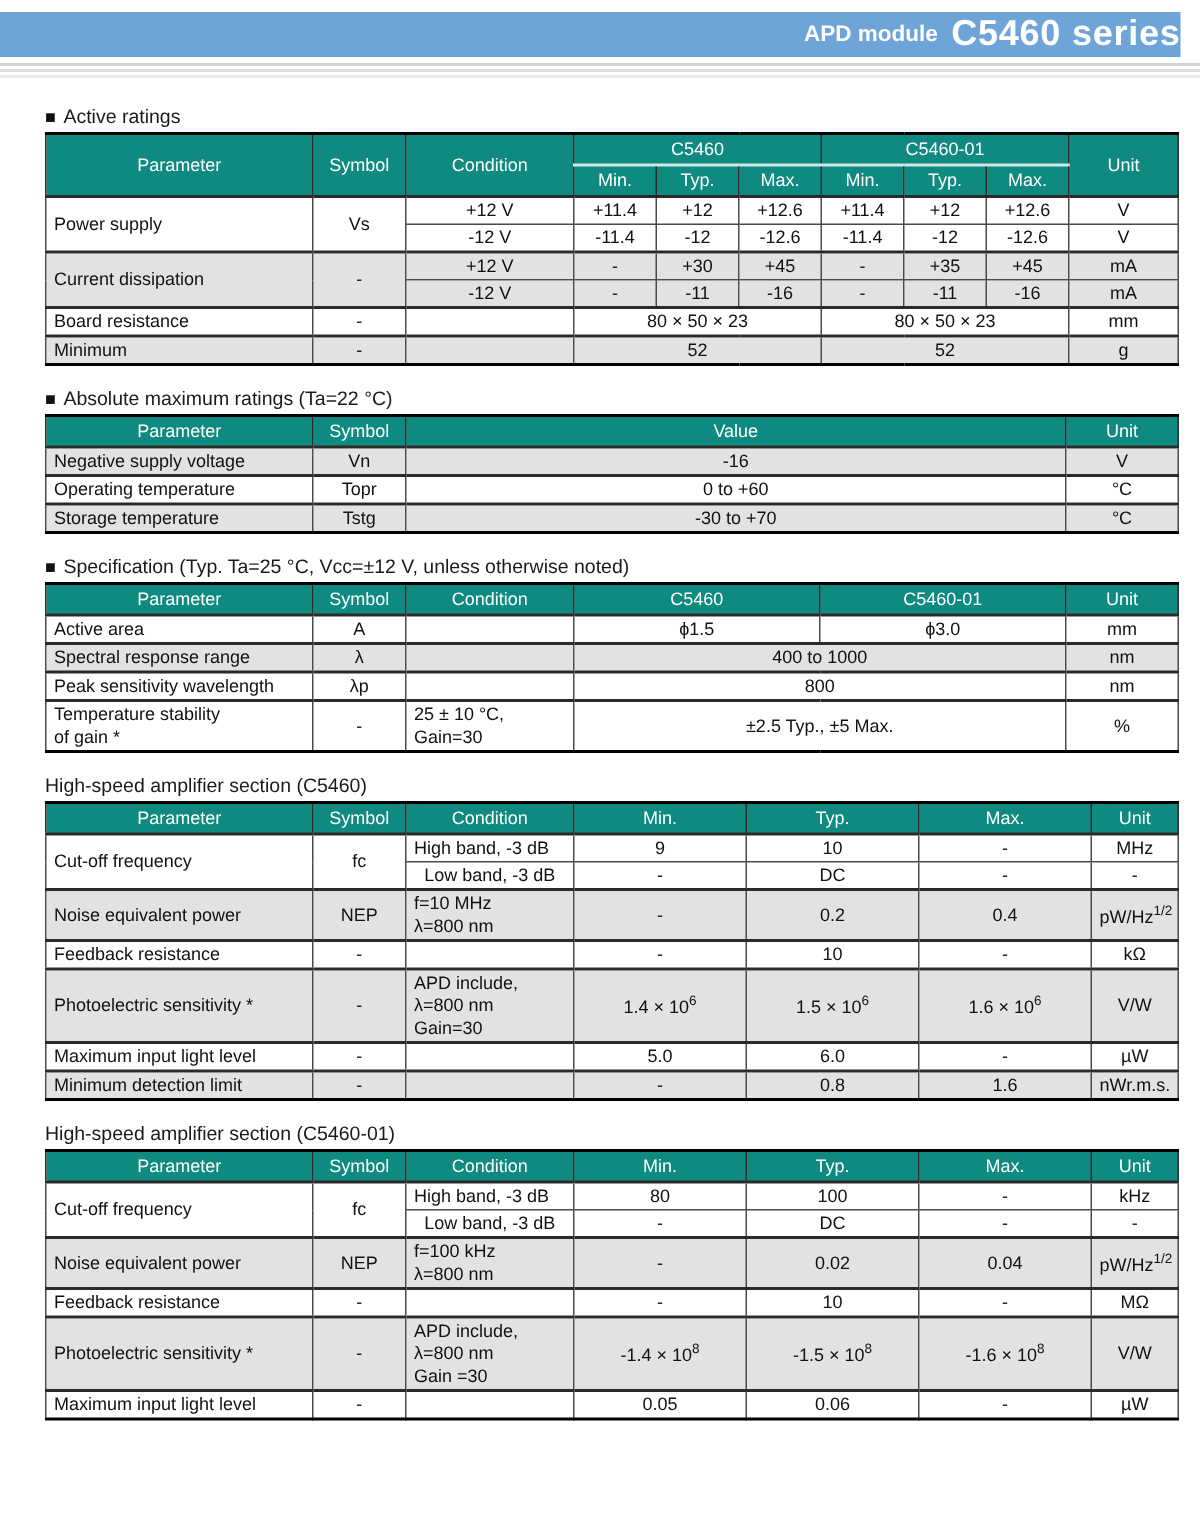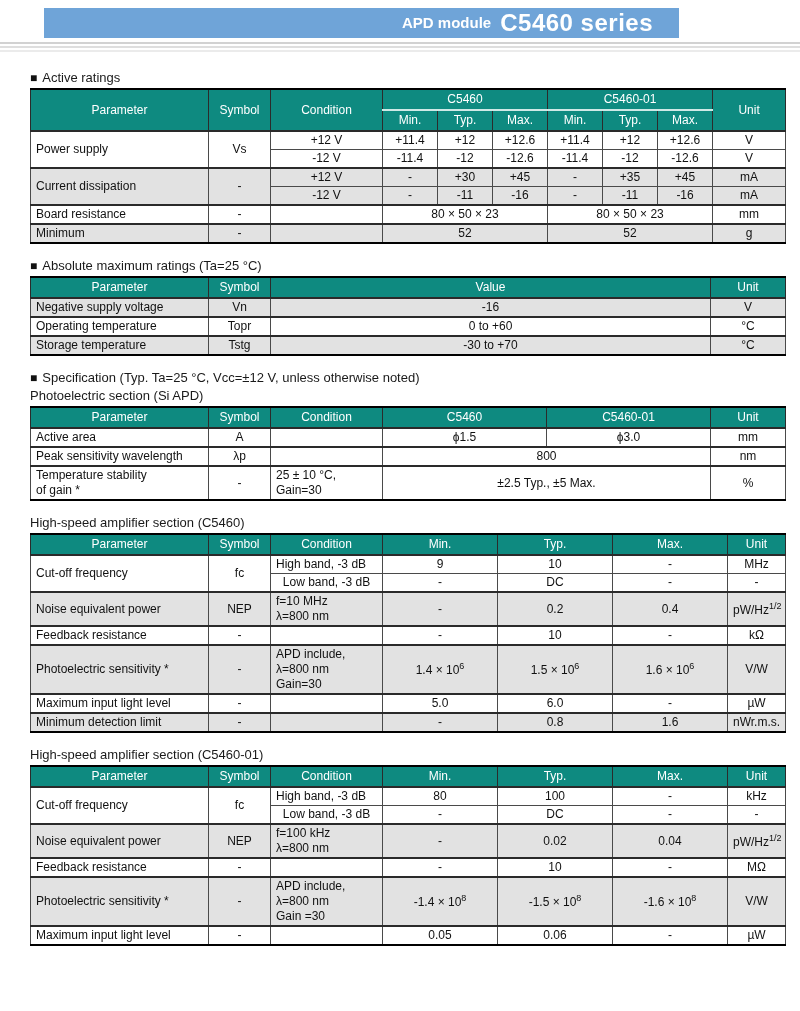--- a/index.html
+++ b/index.html
@@ -2,24 +2,24 @@
 <html style="--banner-blue: #6fa4d8; --teal: #0e8a80; --row-gray: #e2e2e2;"><head>
 <meta charset="utf-8">
 <style>
   html, body { margin: 0; padding: 0; background: #fff; }
   body {
     width: 800px; min-height: 1011px;
     font-family: "Liberation Sans", "DejaVu Sans", sans-serif;
     color: #111;
   }
   .banner {
-    margin-top: 8px; width: 635px; height: 30px; line-height: 30px;
+    margin-top: 8px; width: 787px; height: 30px; line-height: 30px;
     background: var(--banner-blue, #6fa4d8);
-    text-align: right; padding-right: 26px; box-sizing: border-box;
-    color: #fff; font-weight: bold; white-space: nowrap; margin-left: 44px;
+    text-align: right; padding-right: 0; box-sizing: border-box;
+    color: #fff; font-weight: bold; white-space: nowrap;
   }
   .b-small { font-size: 15px; margin-right: 9px; vertical-align: 3px; }
   .b-large { font-size: 24px; letter-spacing: 0.5px; }
   .rules { margin-top: 4px; }
   .rule { height: 2px; margin-bottom: 2px; }
   .r1 { background: #d2d2d2; }
   .r2 { background: #dedede; }
   .r3 { background: #ebebeb; }
   .content { padding: 10px 15px 0 30px; }
   .sec-title { font-size: 13px; margin: 14px 0 3px 0; color: #1a1a1a; }
@@ -154,21 +154,21 @@
             <td>-</td>
             <td></td>
             <td colspan="3">52</td>
             <td colspan="3">52</td>
             <td>g</td>
           </tr>
         </tbody>
       </table>
     </section>
     <section class="sec">
-      <div class="sec-title"><span class="bullet">■</span><span>Absolute maximum ratings (Ta=25 °C)</span></div>
+      <div class="sec-title"><span class="bullet">■</span><span>Absolute maximum ratings (Ta=22 °C)</span></div>
       <table>
         <colgroup>
           <col style="width: 178px;">
           <col style="width: 62px;">
           <col style="width: 440px;">
           <col style="width: 75px;">
         </colgroup>
         <thead>
           <tr class="h1">
             <th>Parameter</th>
@@ -194,21 +194,20 @@
             <td class="L">Storage temperature</td>
             <td>Tstg</td>
             <td>-30 to +70</td>
             <td>°C</td>
           </tr>
         </tbody>
       </table>
     </section>
     <section class="sec">
       <div class="sec-title"><span class="bullet">■</span><span>Specification (Typ. Ta=25 °C, Vcc=±12 V, unless otherwise noted)</span></div>
-      <div class="sec-subtitle">Photoelectric section (Si APD)</div>
       <table>
         <colgroup>
           <col style="width: 178px;">
           <col style="width: 62px;">
           <col style="width: 112px;">
           <col style="width: 164px;">
           <col style="width: 164px;">
           <col style="width: 75px;">
         </colgroup>
         <thead>
@@ -223,20 +222,27 @@
         </thead>
         <tbody>
           <tr class="grp">
             <td class="L">Active area</td>
             <td>A</td>
             <td></td>
             <td>ϕ1.5</td>
             <td>ϕ3.0</td>
             <td>mm</td>
           </tr>
+          <tr class="grp gray">
+            <td class="L">Spectral response range</td>
+            <td>λ</td>
+            <td></td>
+            <td colspan="2">400 to 1000</td>
+            <td>nm</td>
+          </tr>
           <tr class="grp">
             <td class="L">Peak sensitivity wavelength</td>
             <td>λp</td>
             <td></td>
             <td colspan="2">800</td>
             <td>nm</td>
           </tr>
           <tr class="grp">
             <td class="L">Temperature stability<br>of gain *</td>
             <td>-</td>

